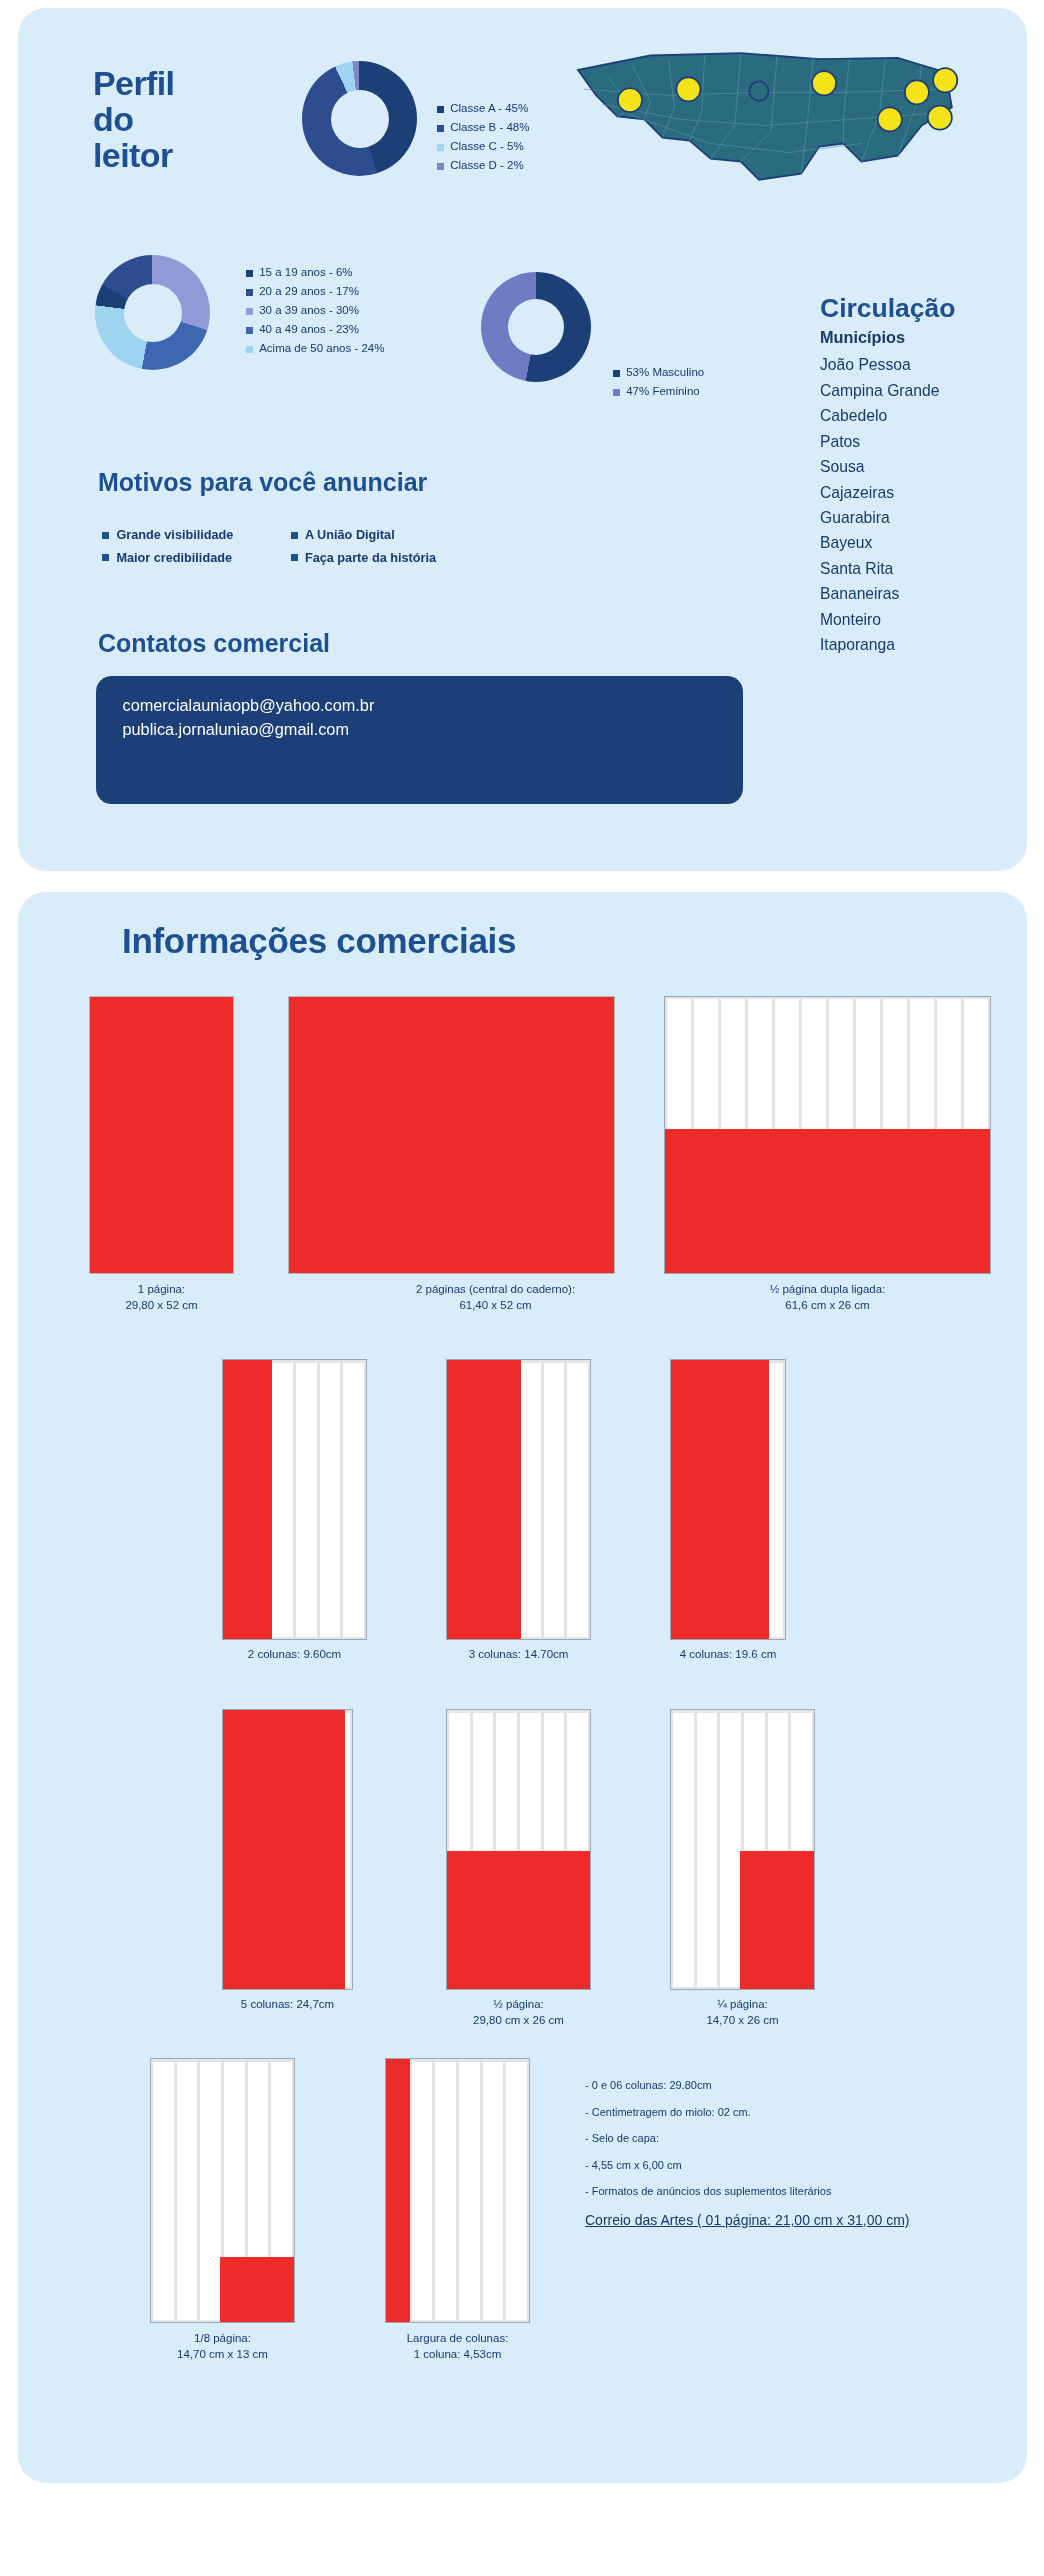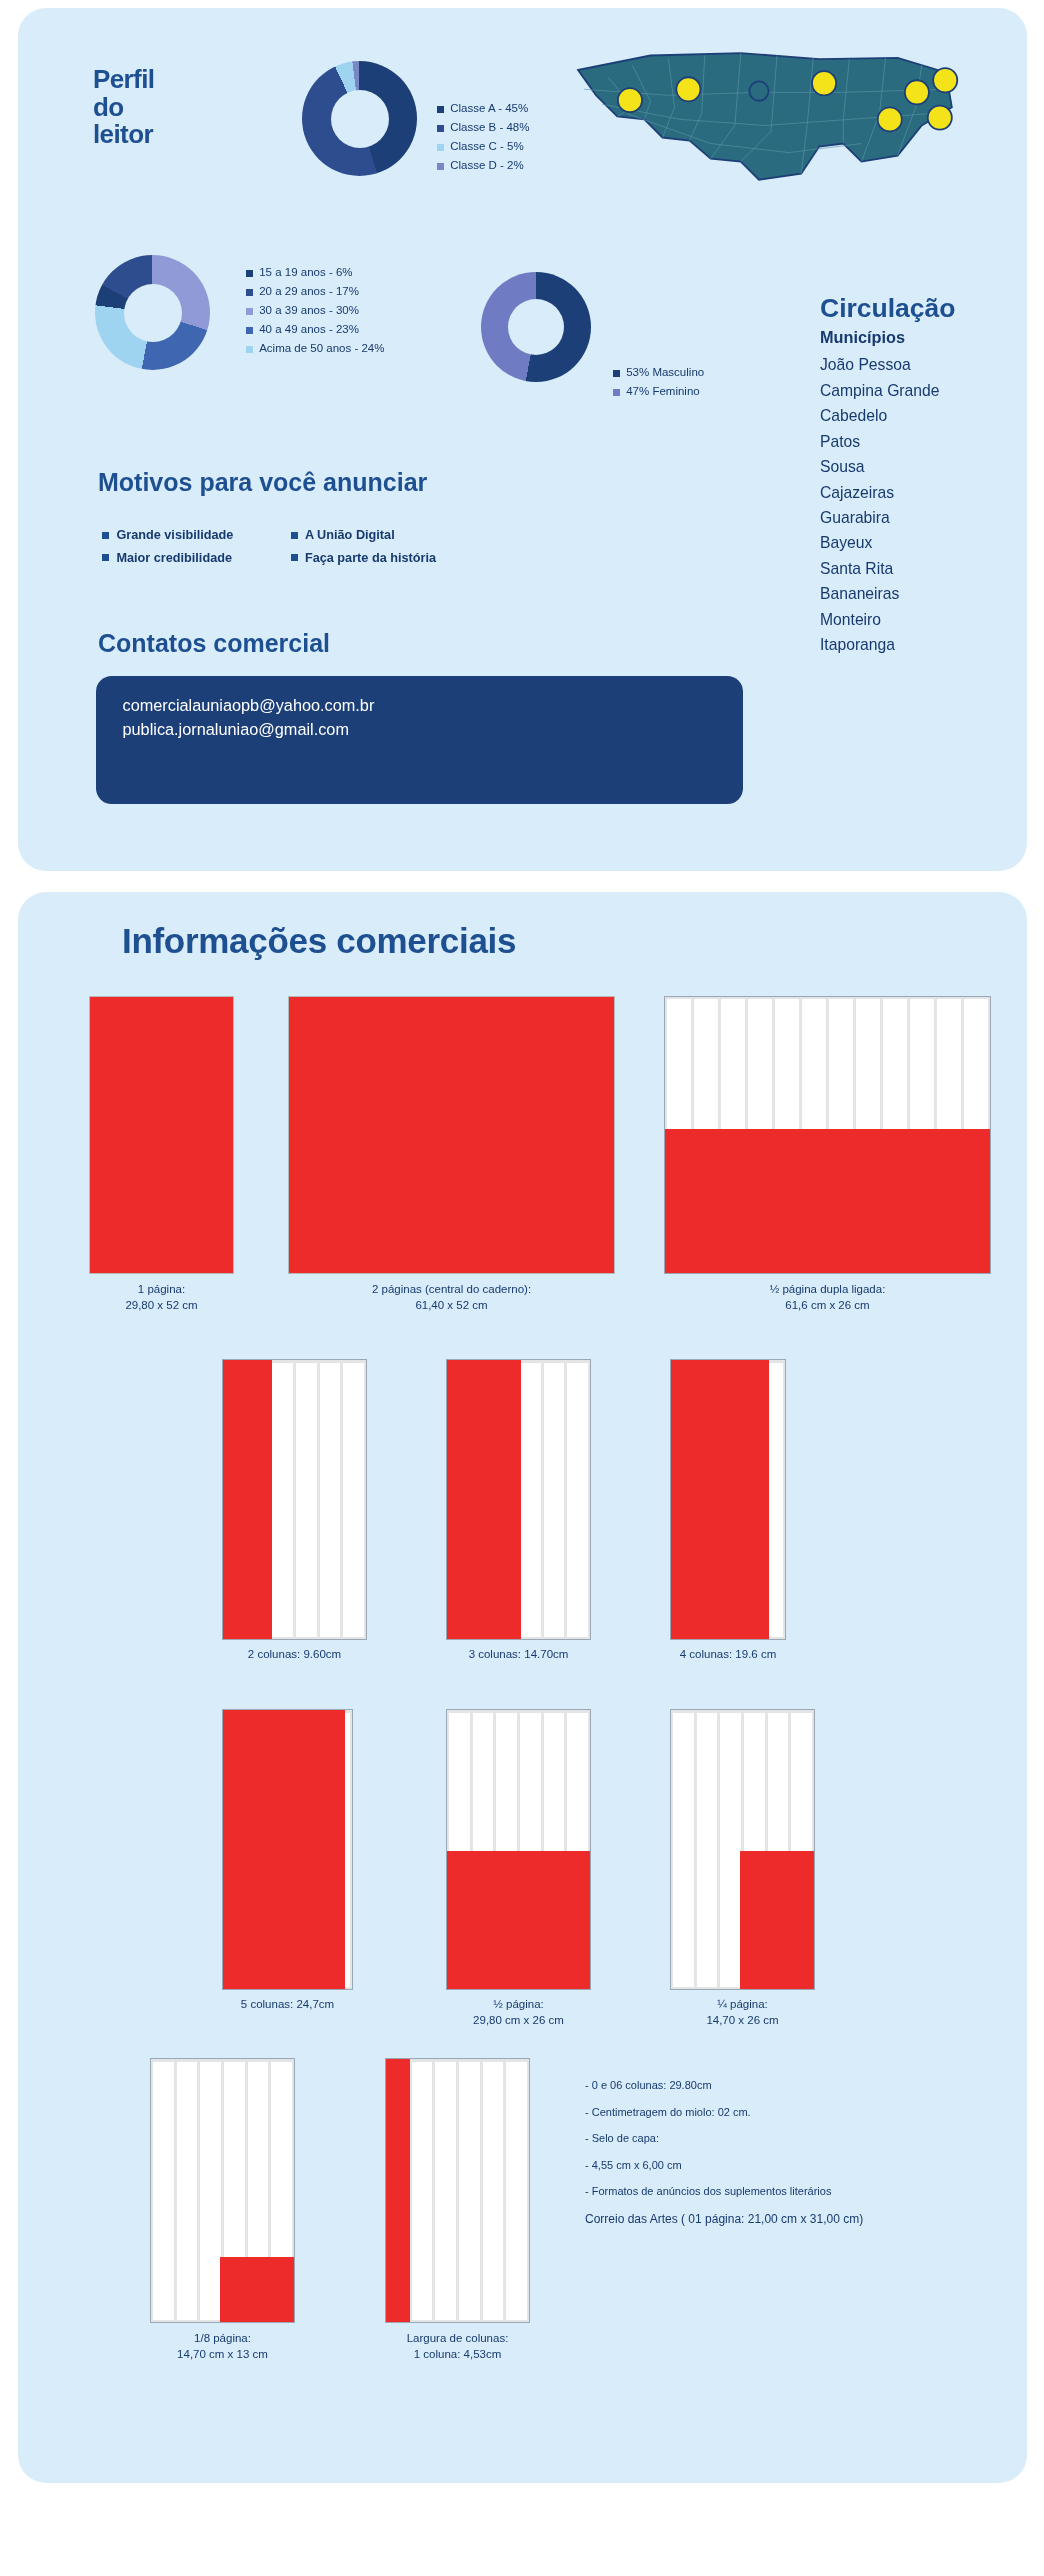--- a/index.html
+++ b/index.html
@@ -17,21 +17,21 @@
   .top-card {
     margin: 8.4px 18px 0 18px;
     background: #d9ecfa;
     border-radius: 28px;
     position: relative;
     height: 863px;
     overflow: hidden;
   }
   .perfil-title {
     position:absolute; left: 75px; top: 58px;
-    font-size: 26px; font-weight: bold; line-height: 1.05;
+    font-size: 34px; font-weight: bold; line-height: 1.05;
     color:#1d4f91; letter-spacing: -0.6px;
   }
 
   
   .donut { position:absolute; border-radius:50%; }
   .donut .hole {
     position:absolute; border-radius:50%; background:#d9ecfa;
     left:50%; top:50%; transform:translate(-50%,-50%);
   }
 
@@ -101,21 +101,21 @@
   .ad .box { position:relative; border:0.6px solid #9aa7b4; background:#e2e4e6; }
   .ad .cols { position:absolute; inset:0; display:flex; gap:3px; padding:2.4px; }
   .ad .cols i { flex:1; background:#ffffff; display:block; }
   .ad .red { position:absolute; background:#ee2b2b; }
   .ad .cap {
     position:absolute; left:50%; transform:translateX(-50%);
     text-align:center; font-size:11.5px; line-height:1.38; color:#173a6e; white-space:nowrap;
   }
   .notes { position:absolute; font-size:11px; line-height:1.2; color:#173a6e; }
   .notes div { margin-bottom: 13.3px; }
-  .notes div.last { font-size:12px; }
+  .notes div.last { font-size:14px;text-decoration:underline; }
 </style>
 </head>
 <body>
 
 <div class="page">
 
   <div class="top-card">
 
     <div class="perfil-title">
       <div>Perfil</div>
@@ -277,21 +277,21 @@
       <div class="ad" style="left:71px; top:8.4px; width:145px;">
         <div class="box" style="height:278px; background:#ee2b2b; border-color:#b8b8b8;"></div>
         <div class="cap" style="top:286px;">
           <div>1 página:</div>
           <div>29,80 x 52 cm</div>
         </div>
       </div>
 
       <div class="ad" style="left:270px; top:8.4px; width:327px;">
         <div class="box" style="height:278px; background:#ee2b2b; border-color:#b8b8b8;"></div>
-        <div class="cap" style="top:286px;">
+        <div class="cap" style="top:286px;margin-left:44px;">
           <div>2 páginas (central do caderno):</div>
           <div>61,40 x 52 cm</div>
         </div>
       </div>
 
       <div class="ad" style="left:646px; top:8.4px; width:327px;">
         <div class="box" style="height:278px;">
           <div class="cols">
             <i></i>
               <i></i>

